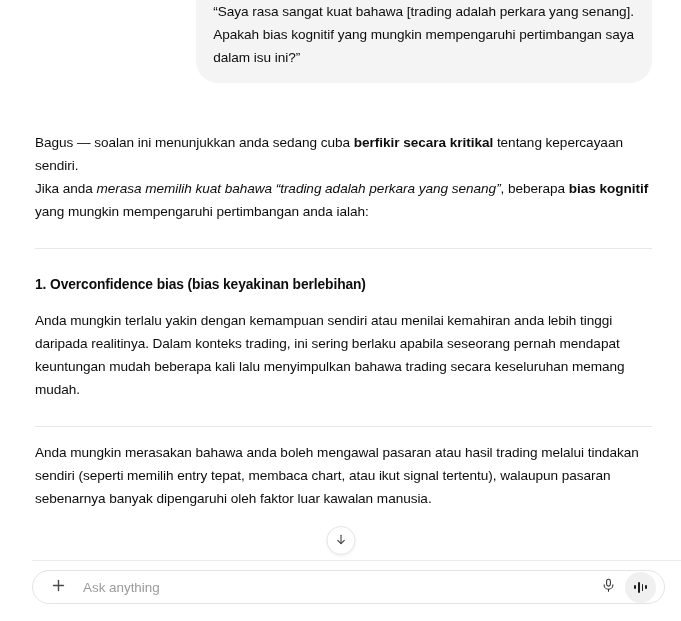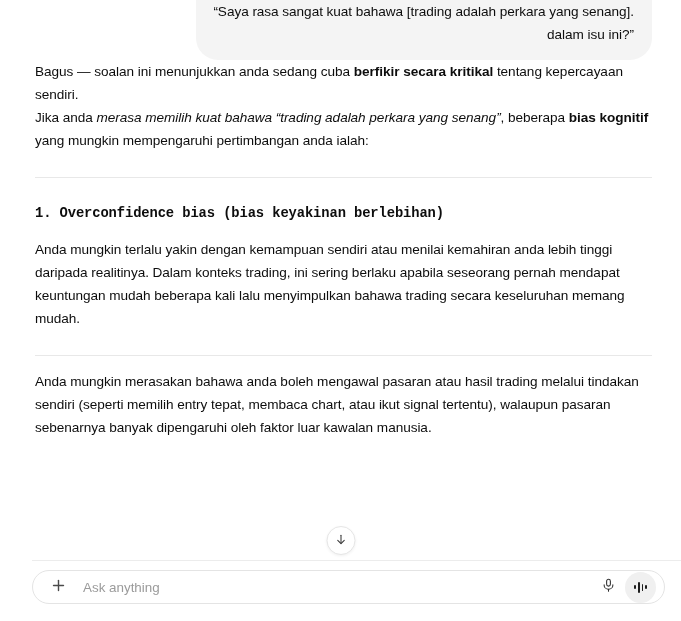--- a/index.html
+++ b/index.html
@@ -24,40 +24,40 @@
     right: 0;
     bottom: 61px;
     overflow: hidden;
   }
 
   
   .user-row {
     display: flex;
     justify-content: flex-end;
     padding: 0 29px 0 0;
-    text-align: right;
   }
   .user-bubble {
     background: #f4f4f4;
     border-radius: 0 0 22px 22px;
     padding: 0 18px 14px 17px;
     max-width: 440px;
     box-sizing: content-box;
   }
   .user-bubble p {
     margin: 0;
     font-size: 13.6px;
     line-height: 23px;
     color: #0d0d0d;
     letter-spacing: -0.05px;
   }
 
   
   .assistant {
     padding: 0 29px 0 35px;
+    margin-top: 48px;
   }
   .assistant p {
     margin: 0 0 0 0;
     font-size: 13.6px;
     line-height: 23px;
     color: #0d0d0d;
     letter-spacing: -0.05px;
   }
   .para-1 { margin-top: 31px; }
   .para-2 { margin-top: 24px; }
@@ -69,21 +69,20 @@
     height: 0;
   }
 
   h3.section-title {
     font-size: 13.8px;
     font-weight: bold;
     margin: 26px 0 0 0;
     line-height: 20px;
     letter-spacing: -0.1px;
     color: #0d0d0d;
-    font-family: Liberation Mono, monospace;
   }
   .section-body {
     margin-top: 14px !important;
   }
 
   blockquote {
     margin: 16px 0 0 0;
     padding: 0 0 0 14px;
     border-left: 3px solid #dcdcdc;
   }
@@ -206,20 +205,21 @@
   .wave i:nth-child(4) { height: 4px; }
 </style>
 </head>
 <body>
 
 <div class="chat-scroll">
 
   <div class="user-row">
     <div class="user-bubble">
       <p>“Saya rasa sangat kuat bahawa [trading adalah perkara yang senang].</p>
+      <p>Apakah bias kognitif yang mungkin mempengaruhi pertimbangan saya</p>
       <p>dalam isu ini?”</p>
     </div>
   </div>
 
   <div class="assistant">
 
     <p class="para-1"><span>Bagus — soalan ini menunjukkan anda sedang cuba </span><b>berfikir secara kritikal</b><span> tentang kepercayaan sendiri.</span></p>
 
     <p class="para-2"><span>Jika anda </span><i>merasa memilih kuat bahawa “trading adalah perkara yang senang”</i><span>, beberapa </span><b>bias kognitif</b><span> yang mungkin mempengaruhi pertimbangan anda ialah:</span></p>
 

